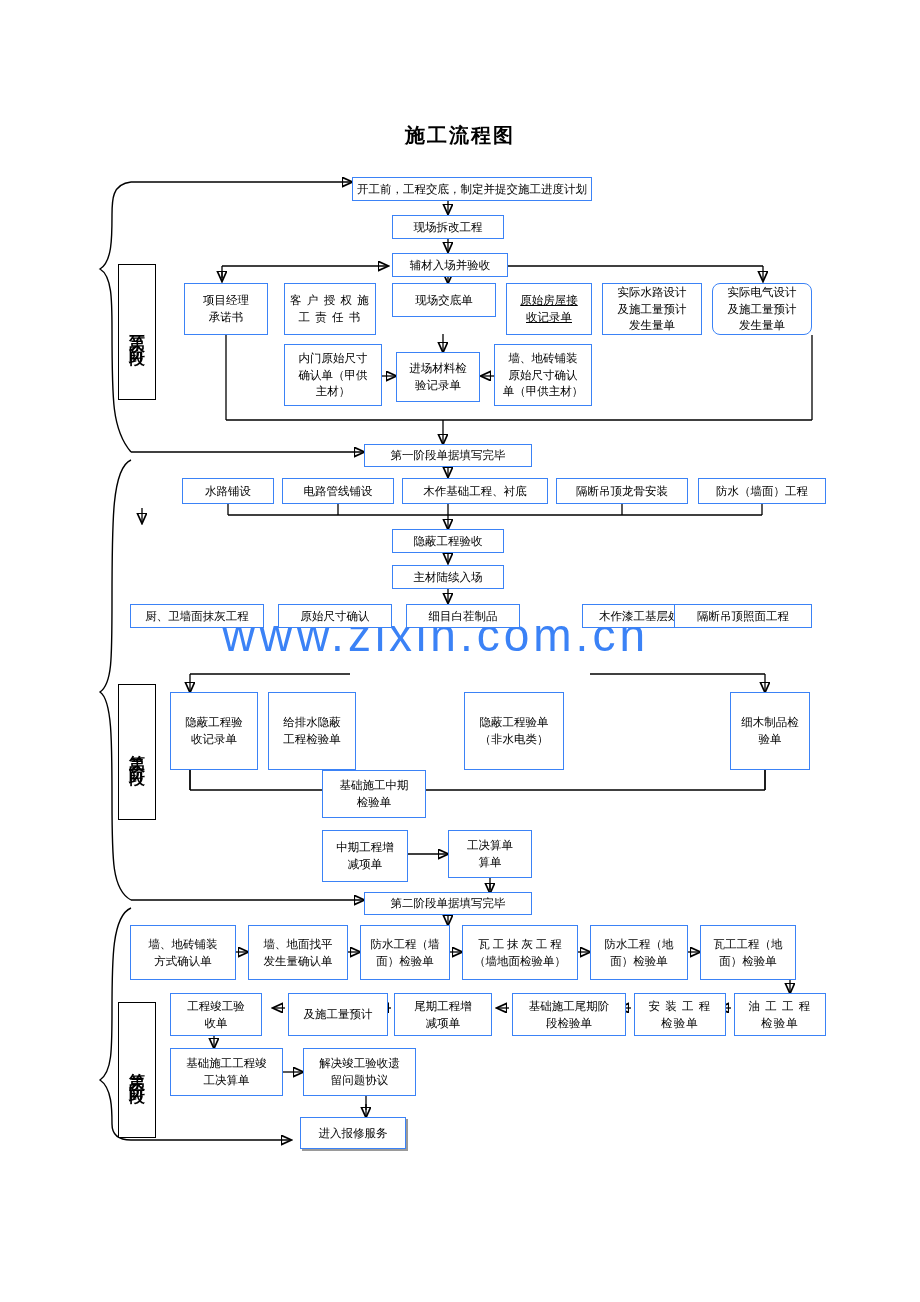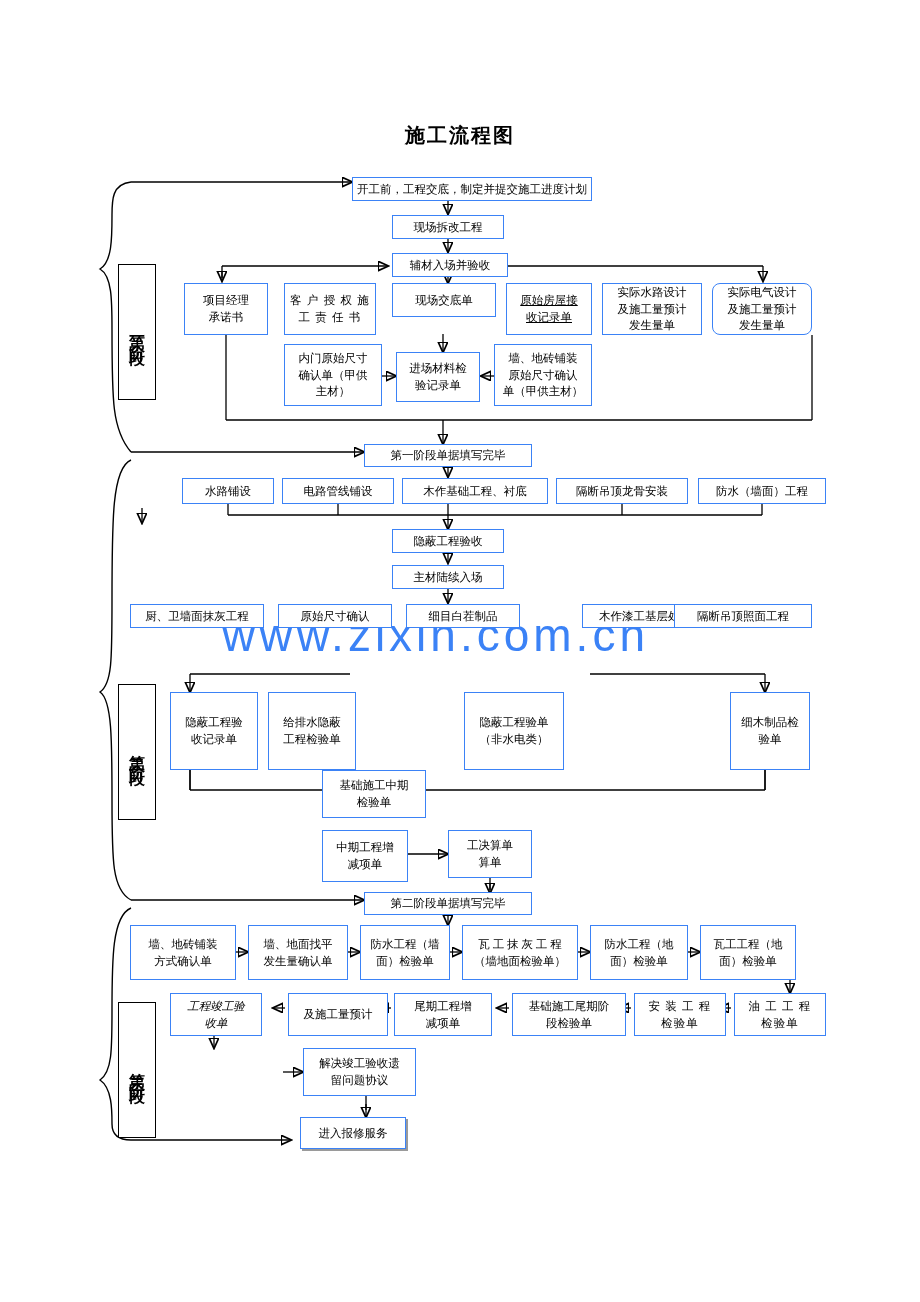--- a/index.html
+++ b/index.html
@@ -286,30 +286,32 @@
 发生量确认单</div>
   <div class="box" style="left:360px;top:925px;width:90px;height:55px;">防水工程（墙
 面）检验单</div>
   <div class="box" style="left:462px;top:925px;width:116px;height:55px;">瓦 工 抹 灰 工 程
 （墙地面检验单）</div>
   <div class="box" style="left:590px;top:925px;width:98px;height:55px;">防水工程（地
 面）检验单</div>
   <div class="box" style="left:700px;top:925px;width:96px;height:55px;">瓦工工程（地
 面）检验单</div>
 
-  <div class="box" style="left:170px;top:993px;width:92px;height:43px;font-style:italic;">工程竣工验
+  <div class="box" style="left:170px;top:993px;width:92px;height:43px;">工程竣工验
 收单</div>
   <div class="box" style="left:288px;top:993px;width:100px;height:43px;">及施工量预计</div>
   <div class="box" style="left:394px;top:993px;width:98px;height:43px;">尾期工程增
 减项单</div>
   <div class="box" style="left:512px;top:993px;width:114px;height:43px;">基础施工尾期阶
 段检验单</div>
   <div class="box wide-letter" style="left:634px;top:993px;width:92px;height:43px;">安 装 工 程
 检验单</div>
   <div class="box wide-letter" style="left:734px;top:993px;width:92px;height:43px;">油 工 工 程
 检验单</div>
 
+  <div class="box" style="left:170px;top:1048px;width:113px;height:48px;">基础施工工程竣
+工决算单</div>
   <div class="box" style="left:303px;top:1048px;width:113px;height:48px;">解决竣工验收遗
 留问题协议</div>
 
   <div class="box shadow" style="left:300px;top:1117px;width:106px;height:32px;">进入报修服务</div>
 
 </div>
 
 </body></html>

